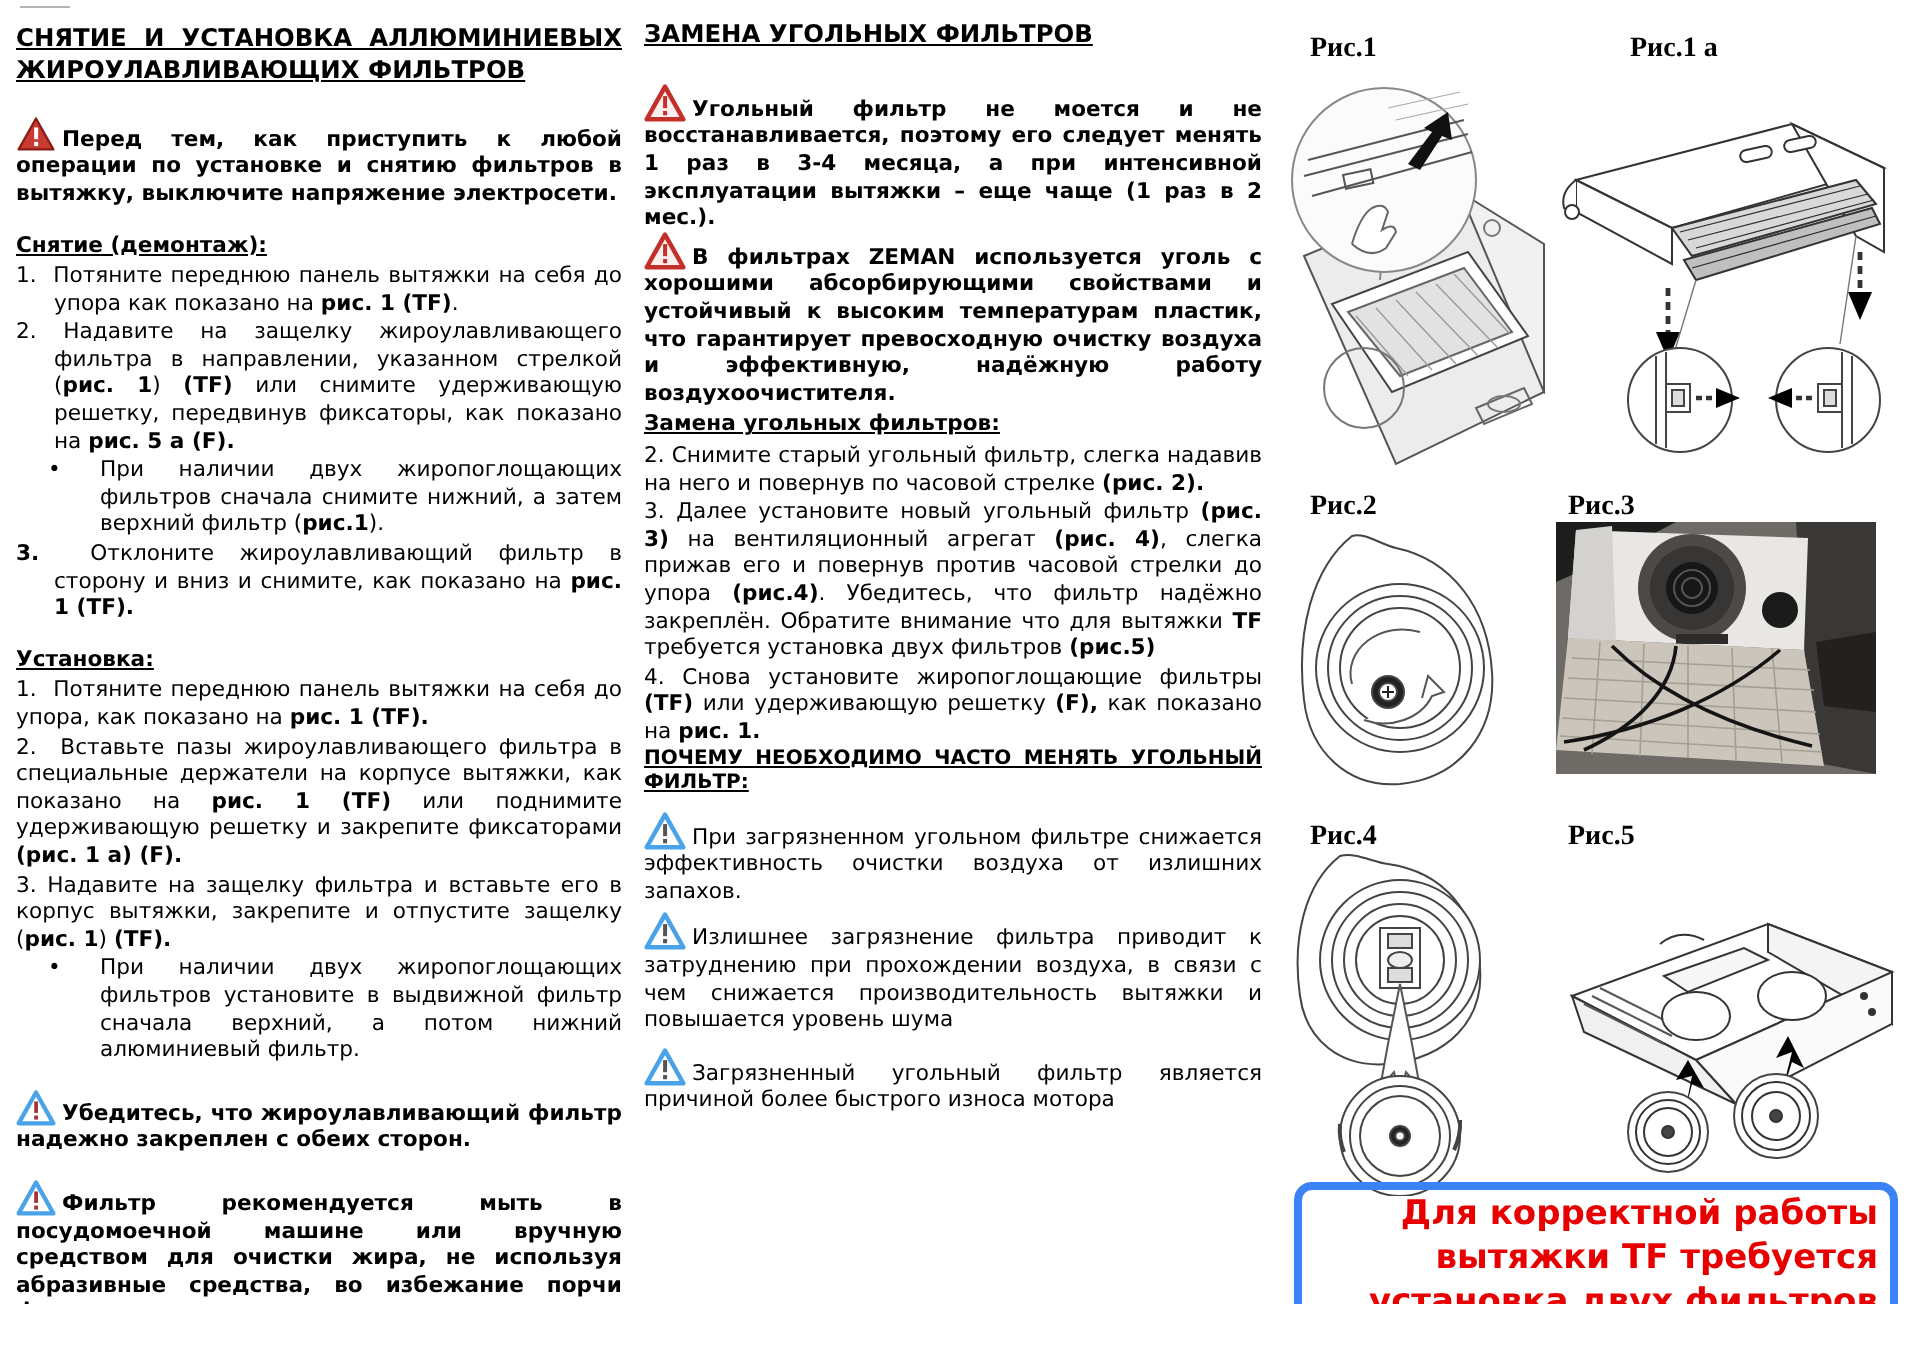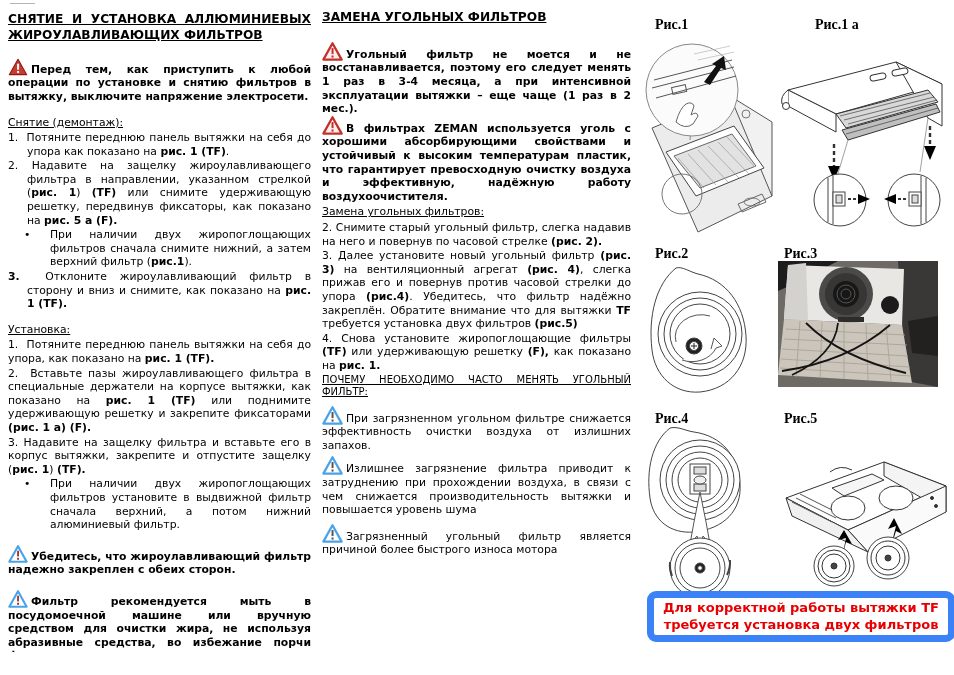--- a/index.html
+++ b/index.html
@@ -8,37 +8,37 @@
         font-size:10.8px;line-height:1.26;}
   .col{position:absolute;top:0;}
   #col-left{left:8px;width:303px;padding-top:12px;}
   #col-mid{left:322px;width:309px;padding-top:10px;}
   #col-right{left:640px;width:314px;height:675px;}
   p{margin:0;}
   .jt{text-align:justify;}
   .b{font-weight:bold;}
   .title{font-weight:bold;text-decoration:underline;font-size:12.2px;line-height:1.3;
          text-align:justify;text-align-last:left;margin-bottom:14px;}
-  .subhead{font-weight:normal;text-decoration:underline;margin-top:12px;margin-bottom:2px;}
+  .subhead{font-weight:bold;text-decoration:underline;margin-top:12px;margin-bottom:2px;}
   .warn-para{margin-top:13px;}
   .num-item{padding-left:19px;text-indent:-19px;margin-bottom:1px;}
   .flush-item{margin-bottom:1px;}
   .bullet-item{padding-left:42px;text-indent:-13px;margin-bottom:1px;}
   .bullet-item::before{content:"\2022";display:inline-block;width:13px;}
   .w-icon{display:inline-block;vertical-align:-3px;margin-right:3px;}
   .w-icon svg{display:block;}
   .stray-line{position:absolute;left:10px;top:3px;width:25px;height:1px;background:#b5b5b5;}
   
   .fig-label{position:absolute;font-family:"Liberation Serif","DejaVu Serif",serif;
              font-weight:bold;font-size:14px;}
   .fig{position:absolute;}
   .fig svg{display:block;}
-  #note-box{position:absolute;left:7px;top:591px;width:282px;border:7px solid #3b82f6;
+  #note-box{position:absolute;left:7px;top:591px;width:282px;border:4px solid #3b82f6;
             border-radius:9px;padding:2px 6px;color:#e80000;font-weight:bold;
-            font-size:13px;line-height:1.28;text-align:center;}
+            font-size:17px;line-height:1.28;text-align:right;}
 </style>
 </head>
 <body>
 
 <div id="page">
   <div class="stray-line"></div>
 
   <div class="col" id="col-left">
     <p class="title">СНЯТИЕ И УСТАНОВКА АЛЛЮМИНИЕВЫХ ЖИРОУЛАВЛИВАЮЩИХ ФИЛЬТРОВ</p>
 

